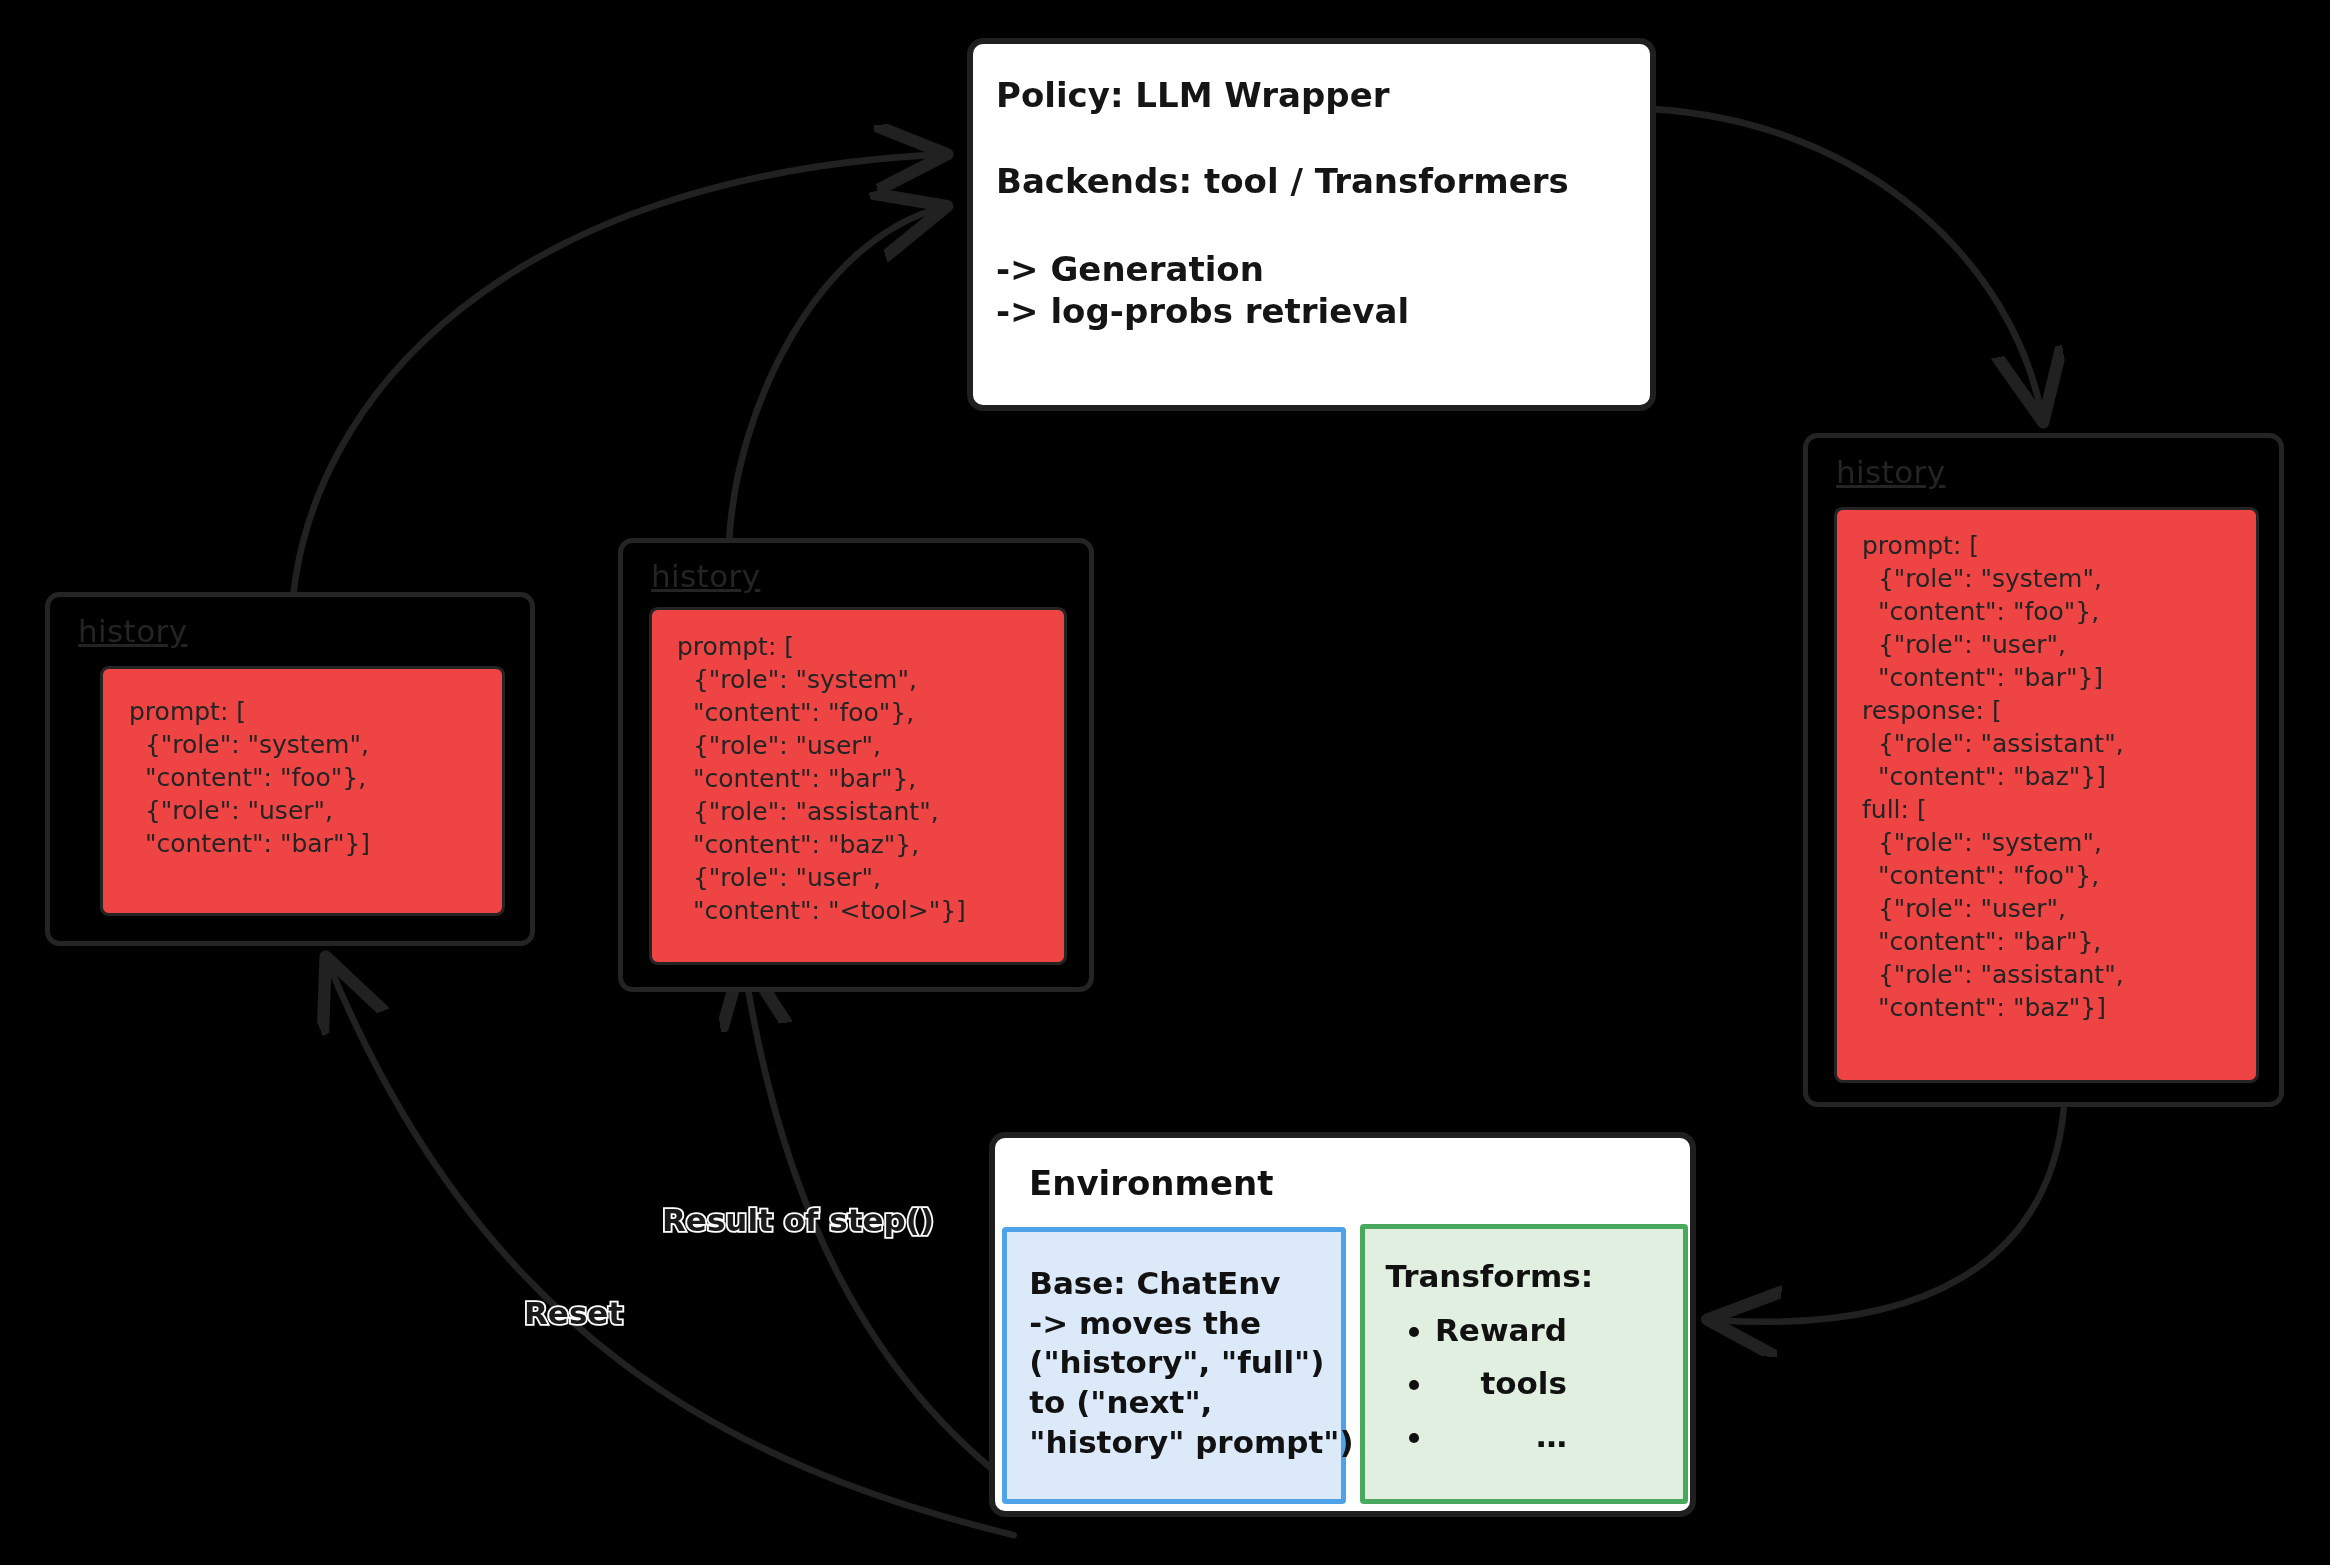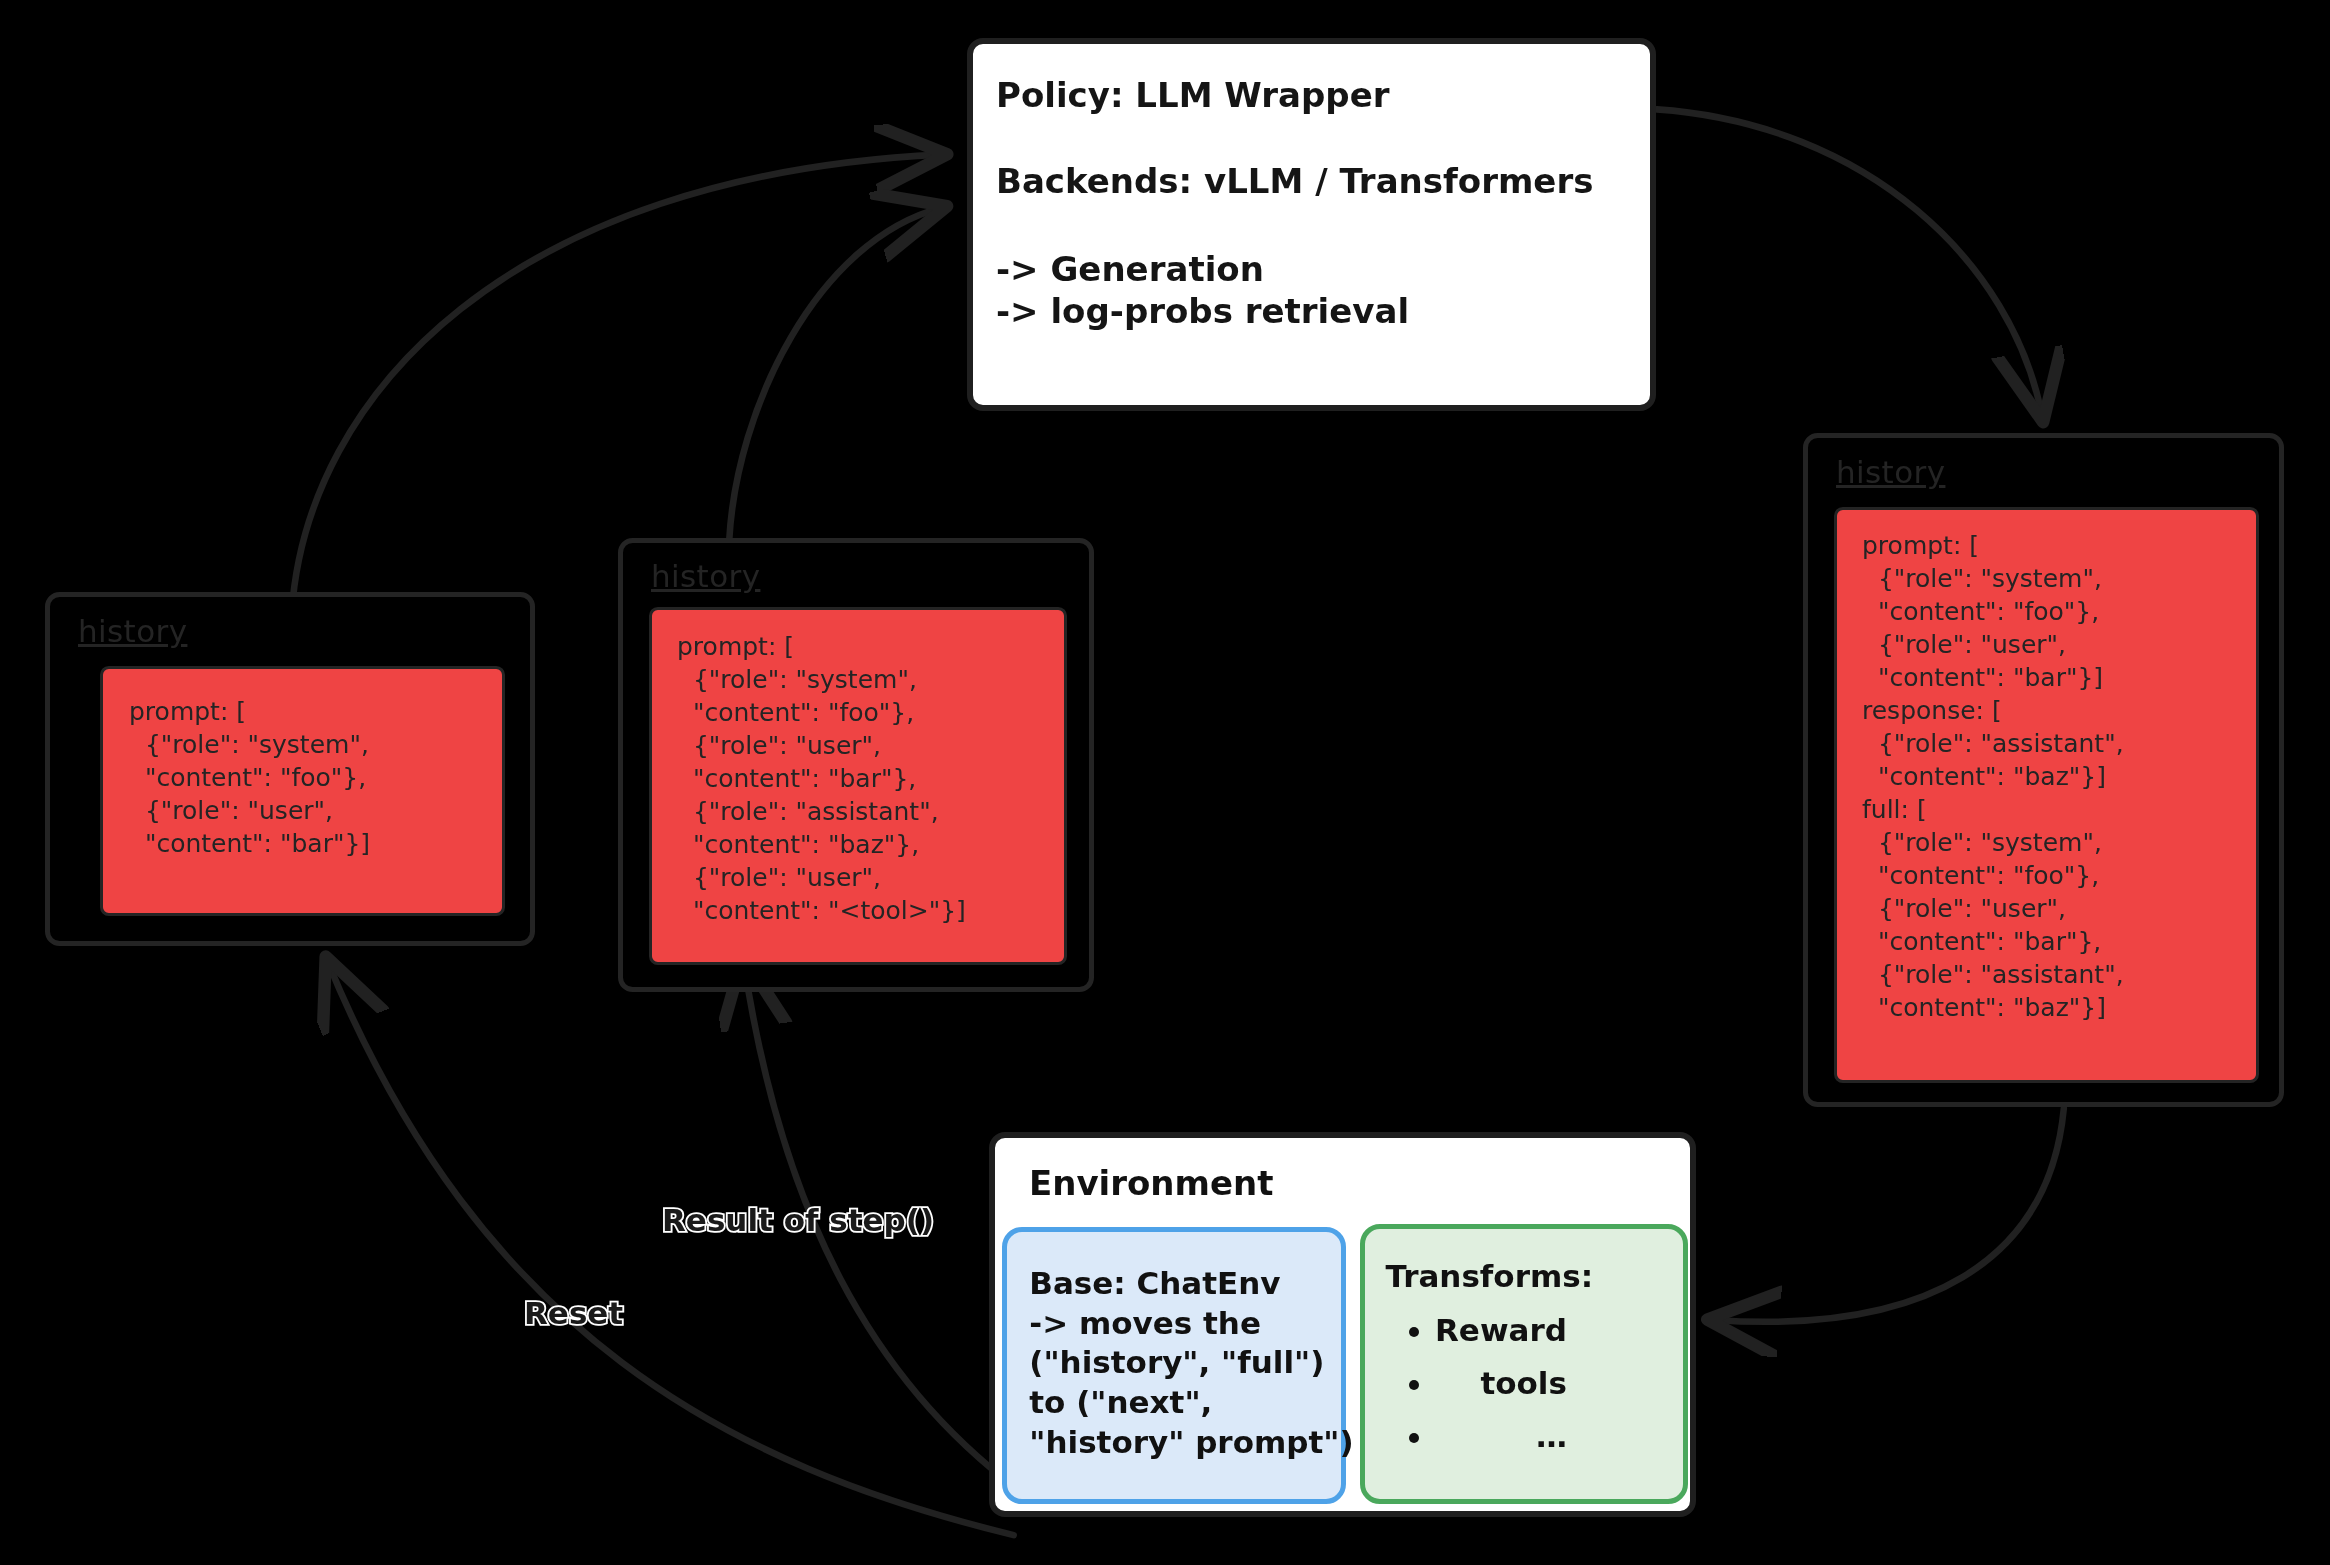--- a/index.html
+++ b/index.html
@@ -64,21 +64,21 @@
 
   
   .env-title{
     position:absolute;
     left:34px;top:25px;
     font-size:34px;color:#111;
   }
   .panel{
     position:absolute;
     box-sizing:border-box;
-    border-radius:20px;
+    border-radius:4px;
   }
   .panel-blue{background:#dbe9f9;border:5.8px solid #4ea2e8;}
   .panel-green{background:#e0efdf;border:5.8px solid #4aa85c;padding-left:16px;}
 
   .panel-text{
     position:absolute;
     color:#111;
     font-size:31px;
     line-height:1.28;
     white-space:pre;
@@ -130,21 +130,21 @@
 
     <path d="M 2830,1520 C 2810,1730 2640,1830 2350,1810" fill="none" stroke="#212121" stroke-width="9" stroke-linecap="round" marker-end="url(#ah)"></path>
 
     <path d="M 1420,2060 C 1190,1900 1070,1650 1020,1320" fill="none" stroke="#212121" stroke-width="9" stroke-linecap="round" marker-end="url(#ah)"></path>
 
     <path d="M 1390,2105 C 1000,2010 660,1830 450,1320" fill="none" stroke="#212121" stroke-width="9" stroke-linecap="round" marker-end="url(#ah)"></path>
   </svg>
 
   <div class="box light-box" style="left:967px;top:38px;width:689px;height:373px;">
     <div class="policy-text" style="left:23px;top:34px;">Policy: LLM Wrapper</div>
-    <div class="policy-text" style="left:23px;top:120px;">Backends: vLLM / Transformers</div>
+    <div class="policy-text" style="left:23px;top:120px;">Backends: tool / Transformers</div>
     <div class="policy-text" style="left:23px;top:208px;">-&gt; Generation</div>
     <div class="policy-text" style="left:23px;top:250px;">-&gt; log-probs retrieval</div>
   </div>
 
   <div class="box dark-box" style="left:45px;top:592px;width:490px;height:354px;">
     <div class="box-title dark-title" style="left:28px;top:16px;">history</div>
     <div class="dark-inner" style="left:50px;top:69px;right:25px;bottom:25px;">
       <div class="code" style="left:26px;top:26px;">prompt: [
   {"role": "system",
   "content": "foo"},

